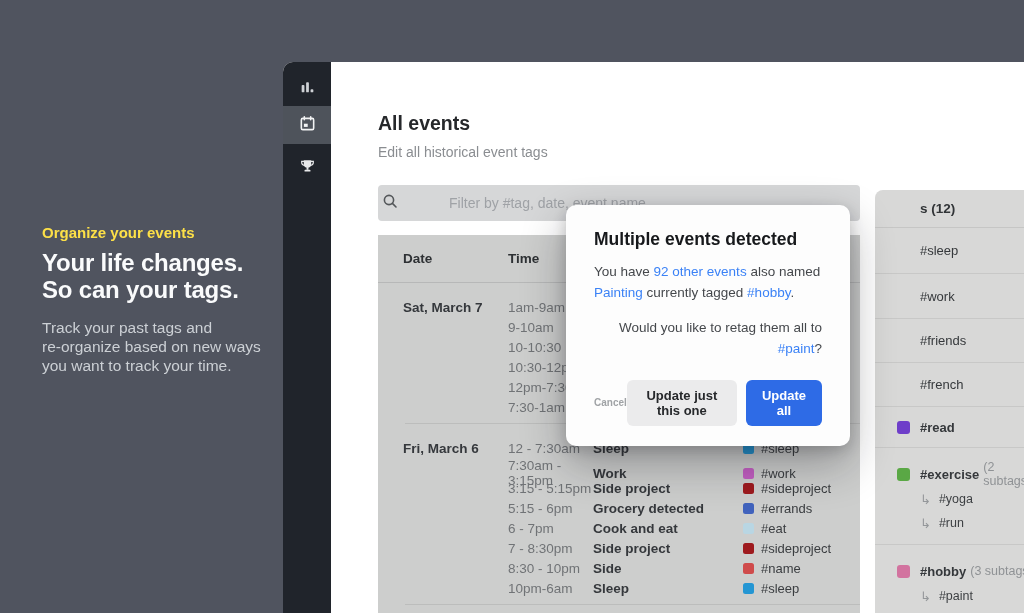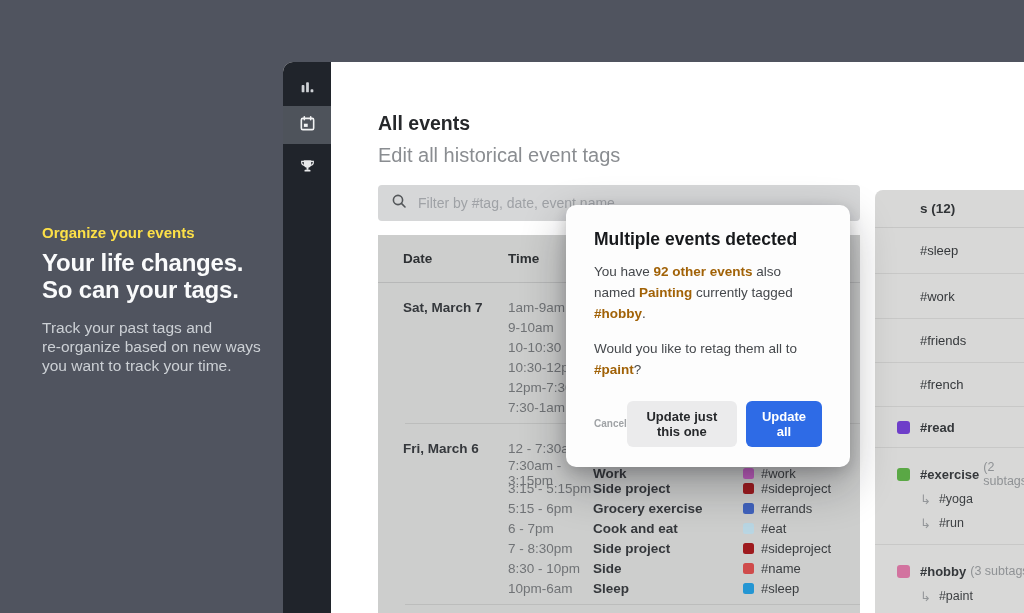--- a/index.html
+++ b/index.html
@@ -20,24 +20,24 @@
 
   .side{position:absolute;left:0;top:0;width:48px;height:100%;background:#20242b;}
   .side-item{position:absolute;left:0;width:48px;height:40px;display:flex;
              align-items:center;justify-content:center;cursor:pointer;}
   .side-item.i0{top:6px;}
   .side-item.i1{top:44px;height:38px;background:#4e535b;}
   .side-item.i2{top:86px;}
 
   .appmain{position:absolute;left:48px;top:0;right:0;bottom:0;}
   .page-title{position:absolute;left:47px;top:50px;font-size:19.5px;font-weight:700;color:#26282b;margin:0;}
-  .page-sub{position:absolute;left:47px;top:82px;font-size:20px;color:#8a8d91;}
+  .page-sub{position:absolute;left:47px;top:82px;font-size:14px;color:#8a8d91;}
 
   .filterbar{position:absolute;left:47px;top:123px;width:482px;height:36px;background:#d6d7d8;
-             border-radius:4px;display:flex;align-items:center;padding:0 13px;}
+             border-radius:4px;display:flex;align-items:center;padding:0 4px;gap:40px;}
   .filterbar input{border:none;outline:none;background:transparent;flex:1;margin-left:9px;
                    font-size:14px;color:#5a5d60;font-family:inherit;}
   .filterbar input::placeholder{color:#9fa2a6;}
 
   
   .tablecard{position:absolute;left:47px;top:173px;width:482px;height:378px;background:#cdcecd;}
   .thead{display:grid;grid-template-columns:105px 85px 150px auto;align-items:center;
          height:48px;padding-left:25px;border-bottom:1px solid #b7b8b8;}
   .thead span{font-size:13.5px;font-weight:700;color:#2e3134;}
   .tgroup{margin-top:14px;}
@@ -70,22 +70,22 @@
   .subtag-arrow::before{content:"\21B3";}
   .subtag .tp-label{font-size:12.5px;color:#3c3f42;}
   .r1{height:46px;} .r2{height:45px;} .r3{height:44px;} .r4{height:44px;} .r5{height:41px;}
   .tp-group.last{border-bottom:none;}
 
   
   .modal{position:absolute;left:566px;top:205px;width:284px;background:#fdfdfd;border-radius:10px;
          padding:24px 28px 20px 28px;box-shadow:0 18px 45px rgba(15,17,22,.32),0 4px 14px rgba(15,17,22,.18);}
   .modal h3{margin:0 0 12px 0;font-size:17.5px;font-weight:700;color:#17191c;}
   .modal p{margin:0;font-size:13.5px;line-height:1.55;color:#45484c;}
-  .modal p + p{margin-top:14px;}
-  .modal b{color:#a16207;font-weight:700;}
+  .modal p + p{margin-top:14px;text-align:right;}
+  .modal b{color:#3b82f6;font-weight:400;}
   .modal-footer{display:flex;align-items:center;margin-top:20px;}
   .btn-cancel{font-size:10px;font-weight:700;color:#a0a3a6;background:none;border:none;
               padding:0;cursor:pointer;font-family:inherit;}
   .btn-secondary{margin-left:auto;background:#ebebec;border:none;border-radius:6px;padding:8px 15px;
                  font-size:13px;font-weight:700;color:#26282b;cursor:pointer;font-family:inherit;}
   .btn-primary{margin-left:9px;background:#2e6be6;border:none;border-radius:6px;padding:8px 16px;
                font-size:13px;font-weight:700;color:#fff;cursor:pointer;font-family:inherit;}
 </style>
 </head>
 <body>
@@ -222,21 +222,21 @@
             <span class="c-time">3:15 - 5:15pm</span>
             <span class="c-event">Side project</span>
             <span class="c-tag">
               <i class="sq" style="background: rgb(158, 26, 30);"></i>
               <span class="tag-label">#sideproject</span>
             </span>
           </div>
           <div class="trow">
             <span class="c-date"></span>
             <span class="c-time">5:15 - 6pm</span>
-            <span class="c-event">Grocery exercise</span>
+            <span class="c-event">Grocery detected</span>
             <span class="c-tag">
               <i class="sq" style="background: rgb(65, 99, 189);"></i>
               <span class="tag-label">#errands</span>
             </span>
           </div>
           <div class="trow">
             <span class="c-date"></span>
             <span class="c-time">6 - 7pm</span>
             <span class="c-event">Cook and eat</span>
             <span class="c-tag">

